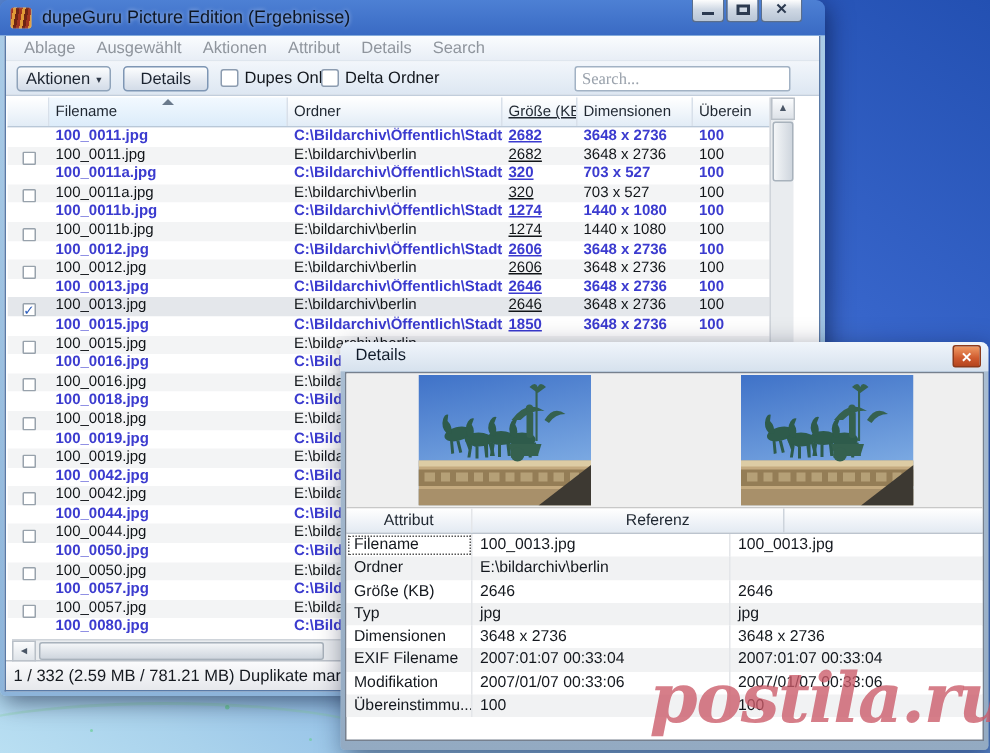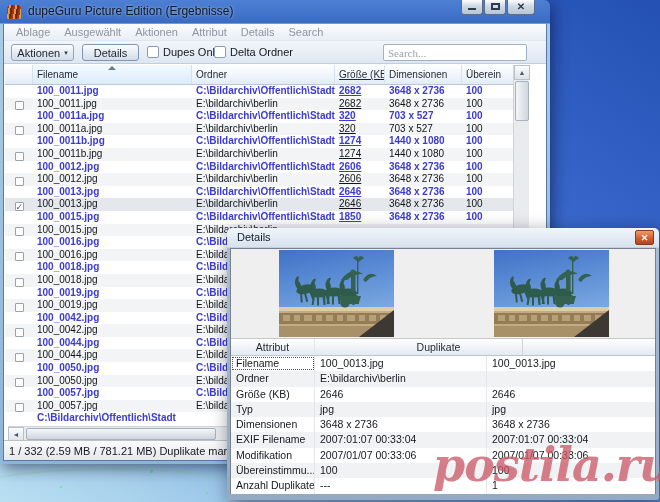--- a/index.html
+++ b/index.html
@@ -410,20 +410,21 @@
               <div class="cb"></div>
             </div>
             <div class="cell c-file">100_0057.jpg</div>
             <div class="cell c-ordner">E:\bildarchiv\berlin</div>
             <div class="cell c-size"></div>
             <div class="cell c-dim"></div>
             <div class="cell c-match"></div>
           </div>
           <div class="trow ref">
             <div class="cell c-check"></div>
+            <div class="cell c-file">100_0080.jpg</div>
             <div class="cell c-ordner">C:\Bildarchiv\Öffentlich\Stadta...</div>
             <div class="cell c-size"></div>
             <div class="cell c-dim"></div>
             <div class="cell c-match"></div>
           </div>
         </div>
       <div class="vscroll">
         <div class="scroll-btn">▲</div>
         <div class="vthumb"></div>
       </div>
@@ -492,21 +493,21 @@
           </defs>
           <use href="#quadriga"></use>
         </svg>
         <svg class="photo right" viewBox="0 0 115 87">
           <use href="#quadriga"></use>
         </svg>
       </div>
       <div class="d-table">
         <div class="d-hrow">
             <div class="d-hcell d-c0">Attribut</div>
-            <div class="d-hcell d-c2">Duplikate</div>
+            <div class="d-hcell d-c2">Referenz</div>
           </div>
         <div class="d-rows">
             <div class="d-row">
               <div class="d-cell d-c0 focus">Filename</div>
               <div class="d-cell d-c1">100_0013.jpg</div>
               <div class="d-cell d-c2">100_0013.jpg</div>
             </div>
             <div class="d-row alt">
               <div class="d-cell d-c0">Ordner</div>
               <div class="d-cell d-c1">E:\bildarchiv\berlin</div>
@@ -534,24 +535,19 @@
             <div class="d-row">
               <div class="d-cell d-c0">Modifikation</div>
               <div class="d-cell d-c1">2007/01/07 00:33:06</div>
               <div class="d-cell d-c2">2007/01/07 00:33:06</div>
             </div>
             <div class="d-row alt">
               <div class="d-cell d-c0">Übereinstimmu...</div>
               <div class="d-cell d-c1">100</div>
               <div class="d-cell d-c2">100</div>
             </div>
-            <div class="d-row">
-              <div class="d-cell d-c0">Anzahl Duplikate</div>
-              <div class="d-cell d-c1">---</div>
-              <div class="d-cell d-c2">1</div>
-            </div>
           </div>
       </div>
     </div>
   </div>
 
   <div class="watermark">postila.ru</div>
 </div>
 
 </body></html>

